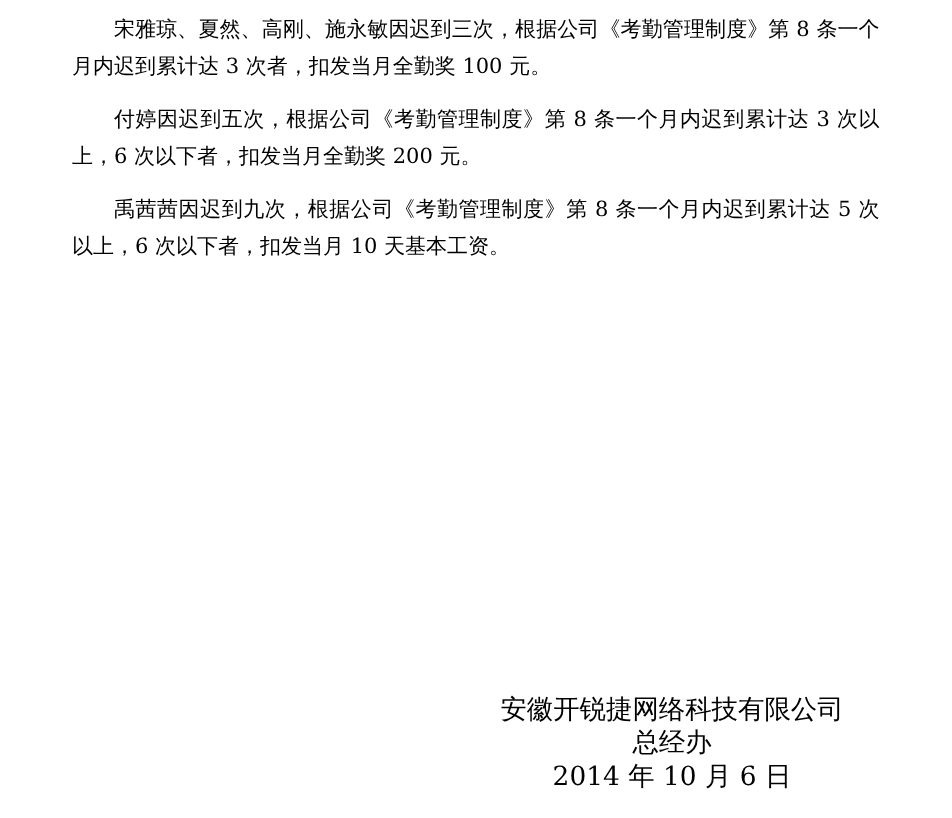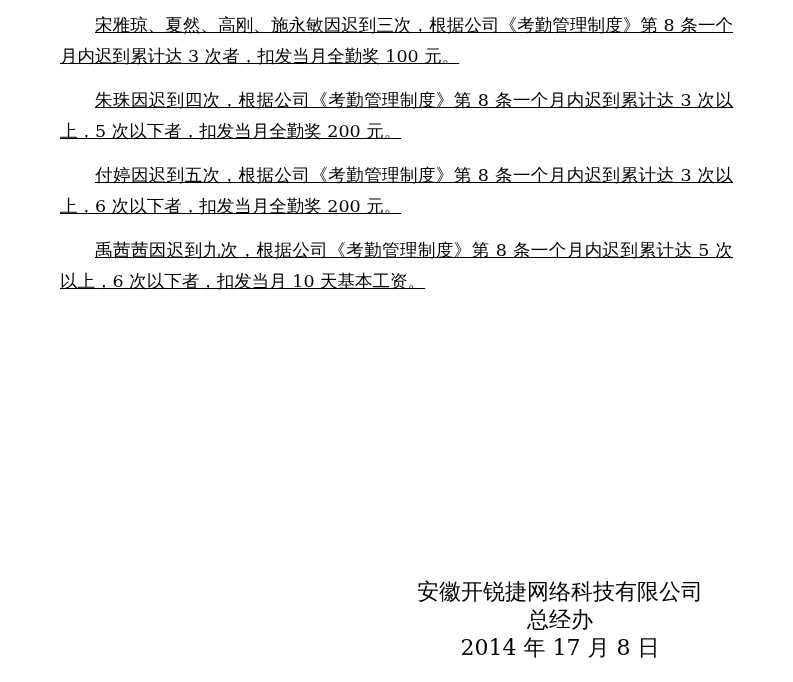--- a/index.html
+++ b/index.html
@@ -19,21 +19,20 @@
     width: 793px;
     height: 682px;
     box-sizing: border-box;
     padding: 10px 60px 0 60px;
   }
   .body-text {
     font-size: 17.5px;
     line-height: 31px;
     text-align: justify;
     text-justify: inter-ideograph;
-    text-decoration: underline;
   }
   .para {
     margin: 0 0 13px 0;
     text-indent: 2em;
     word-break: break-all;
   }
   .notice-line {
     margin: 30px 0 0 0;
     text-indent: 2em;
     font-size: 17.5px;
@@ -50,23 +49,22 @@
   .signature div {
     white-space: nowrap;
   }
 </style>
 </head>
 <body>
 
 <div class="page">
   <div class="body-text">
     <p class="para">宋雅琼、夏然、高刚、施永敏因迟到三次，根据公司《考勤管理制度》第 8 条一个月内迟到累计达 3 次者，扣发当月全勤奖 100 元。</p>
-    <p class="para">朱珠因迟到四次，根据公司《考勤管理制度》第 8 条一个月内迟到累计达 3 次以上，5 次以下者，扣发当月全勤奖 200 元。</p>
     <p class="para">付婷因迟到五次，根据公司《考勤管理制度》第 8 条一个月内迟到累计达 3 次以上，6 次以下者，扣发当月全勤奖 200 元。</p>
     <p class="para">禹茜茜因迟到九次，根据公司《考勤管理制度》第 8 条一个月内迟到累计达 5 次以上，6 次以下者，扣发当月 10 天基本工资。</p>
   </div>
 
   <div class="signature">
     <div>安徽开锐捷网络科技有限公司</div>
     <div>总经办</div>
-    <div>2014 年 17 月 8 日</div>
+    <div>2014 年 10 月 6 日</div>
   </div>
 </div>
 
 </body></html>

